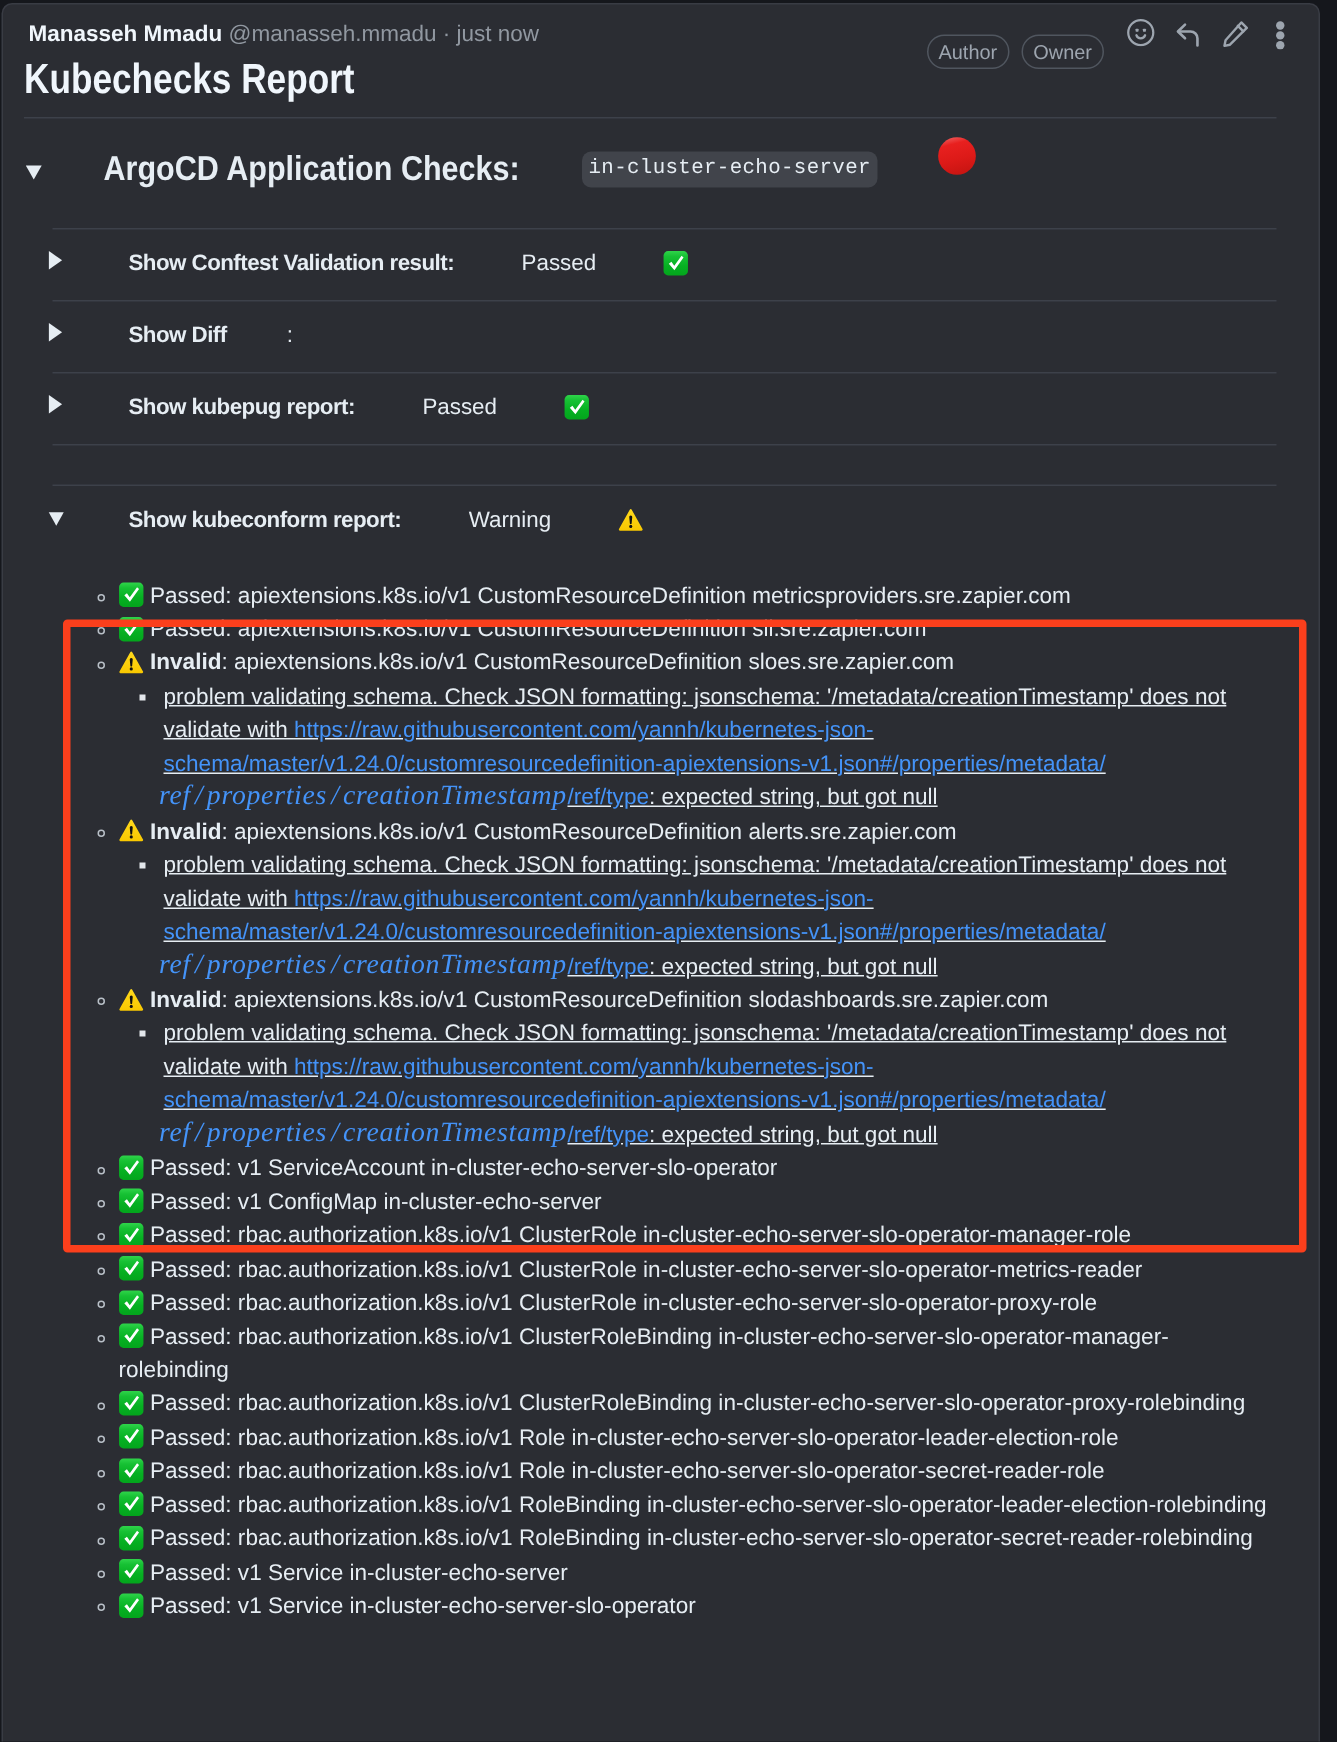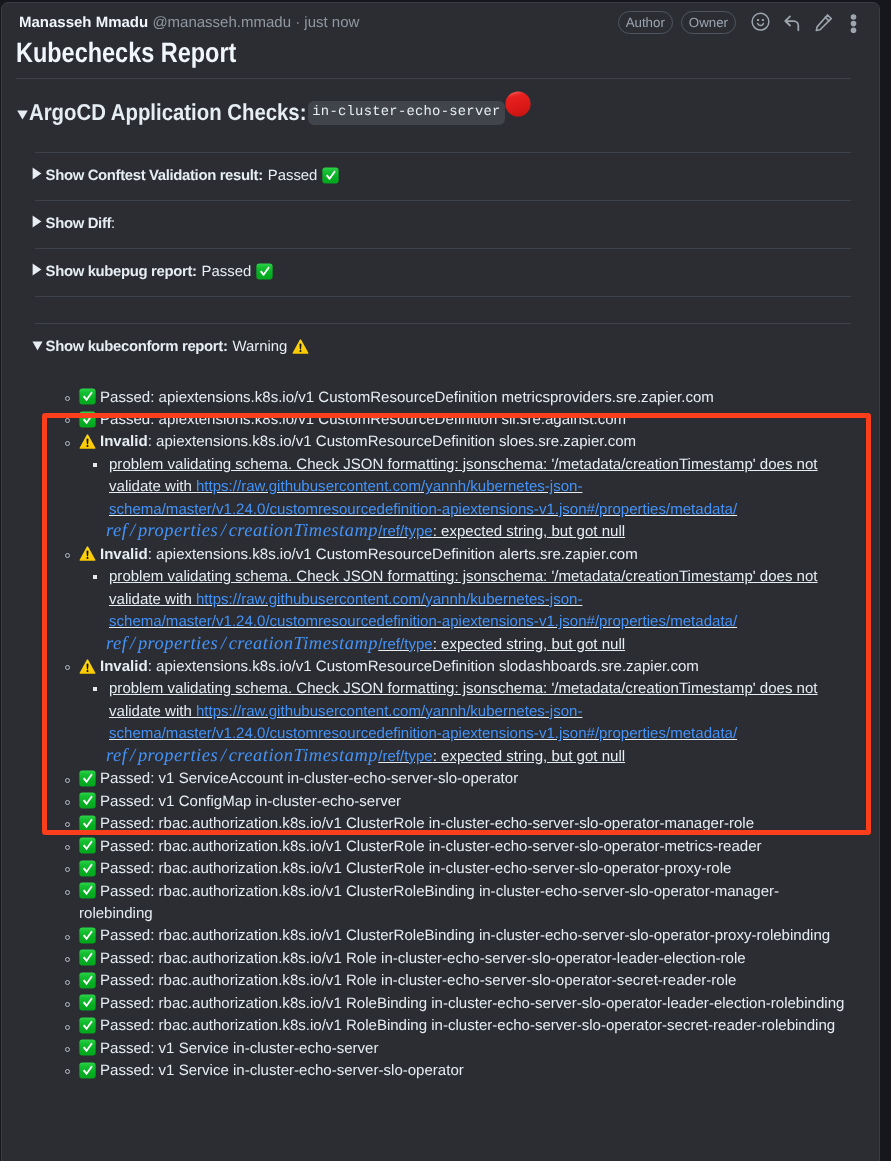--- a/index.html
+++ b/index.html
@@ -10,32 +10,32 @@
   body{transform:translateZ(0);}
   .comment-box{position:absolute;left:1px;top:2px;width:879px;height:1300px;
        background:#2b2d33;border:1px solid #393c44;border-radius:7px;box-sizing:border-box;overflow:hidden;}
   
   .hdr{position:relative;height:33px;}
   .hdr-left{position:absolute;left:17px;top:11px;font-size:15px;line-height:17px;white-space:nowrap;}
   .hdr-left .author{color:#f0f6fc;font-weight:bold;}
   .hdr-left .muted{color:#9198a1;}
   .hdr-right{position:absolute;right:21px;top:7px;display:flex;align-items:center;gap:0px;}
   .badge{display:inline-flex;align-items:center;justify-content:center;height:23px;padding:0 7px;
-         border:1px solid #50565f;border-radius:12px;color:#9da5af;font-size:13.3px;margin-right:8px;box-sizing:border-box;position:relative;top:1px;}
+         border:1px solid #50565f;border-radius:12px;color:#9da5af;font-size:13.3px;margin-right:8px;box-sizing:border-box;position:relative;top:13px;}
   .iconbtn{width:32px;height:20px;display:flex;align-items:center;justify-content:center;color:#9da5af;}
   .iconbtn.kebab{width:13px;}
   .iconbtn svg{display:block;}
   
   .md{padding:0 28px 0 17px;color:#e6edf3;font-size:15px;line-height:1.5;}
   .inner{margin-left:16px;}
   h1.title{font-size:28px;font-weight:bold;margin:0;padding:0 0 9px 0;line-height:1.18;margin-left:-3px;
       border-bottom:1px solid #3d414a;color:#f0f6fc;}
   h1.title span{display:inline-block;transform:scaleX(0.838);transform-origin:left top;}
   hr{border:0;height:1px;background:#3d414a;margin:0;}
-  .sum{font-size:14.9px;line-height:20px;color:#e6edf3;white-space:nowrap;display:flex;align-items:center;}
+  .sum{font-size:14.9px;line-height:20px;color:#e6edf3;white-space:nowrap;display:flex;align-items:center;gap:40px;}
   .tri{display:inline-block;width:13.6px;color:#e6edf3;line-height:0;margin-right:0px;margin-left:-3px;text-align:left;position:relative;top:-2px;}
   .tri svg{display:inline-block;vertical-align:middle;}
   .sum>b{letter-spacing:-0.35px;}
   .sum b{font-weight:bold;}
   .h2row{font-size:23px;line-height:24px;align-items:baseline;margin-left:-4px;}
   .h2tri{width:11px;line-height:0;position:relative;top:1px;margin-right:1px;margin-left:2px;}
   .h2row .tri svg{vertical-align:middle;}
   .h2txt{display:inline-block;transform:scaleX(0.885);transform-origin:left;margin-right:-36px;}
   .h2row .code{font-size:13.85px;margin-left:1px;position:relative;top:-5px;padding:0 4.8px;line-height:23.5px;height:23.5px;display:inline-block;letter-spacing:0.25px;}
   .em.rc{width:26px;height:26px;margin-left:0px;position:relative;top:-3px;}
@@ -237,21 +237,21 @@
                 <defs>
                   <linearGradient id="cg4" x1="0" y1="0" x2="0" y2="1">
                     <stop offset="0" stop-color="#2fd44a"></stop>
                     <stop offset="0.22" stop-color="#17c134"></stop>
                     <stop offset="0.62" stop-color="#06b022"></stop>
                     <stop offset="1" stop-color="#03a51c"></stop>
                   </linearGradient>
                 </defs>
                 <rect x="0.8" y="0.8" width="34.4" height="34.4" rx="6.4" fill="url(#cg4)"></rect>
                 <path d="M8.2 18.6 L11.9 15.8 L15.9 21.6 L26.2 7.4 L29.0 9.8 L16.1 28.0 Z" fill="#ffffff"></path>
-              </svg></span><span>Passed</span>: <span>apiextensions.k8s.io/v1 CustomResourceDefinition sli.sre.against.com</span></li>
+              </svg></span><span>Passed</span>: <span>apiextensions.k8s.io/v1 CustomResourceDefinition sli.sre.zapier.com</span></li>
           <li class="lv1"><span class="em"><svg viewBox="0 0 36 36" width="17" height="17" style="display:block">
                 <defs>
                   <linearGradient id="wg5" x1="0" y1="0" x2="0" y2="1">
                     <stop offset="0" stop-color="#ffd91c"></stop>
                     <stop offset="1" stop-color="#f9c800"></stop>
                   </linearGradient>
                 </defs>
                 <path d="M16.6 3.9 a1.7 1.7 0 0 1 2.8 0 L34.6 31.0 a1.6 1.6 0 0 1 -1.4 2.4 H2.8 a1.6 1.6 0 0 1 -1.4 -2.4 Z" fill="url(#wg5)"></path>
                 <path d="M18 11.9 a2.1 2.1 0 0 1 2.1 2.3 l-0.8 8.6 a1.3 1.3 0 0 1 -2.6 0 l-0.8 -8.6 A2.1 2.1 0 0 1 18 11.9 Z" fill="#101010"></path>
                 <circle cx="18" cy="27.4" r="2.2" fill="#101010"></circle>

